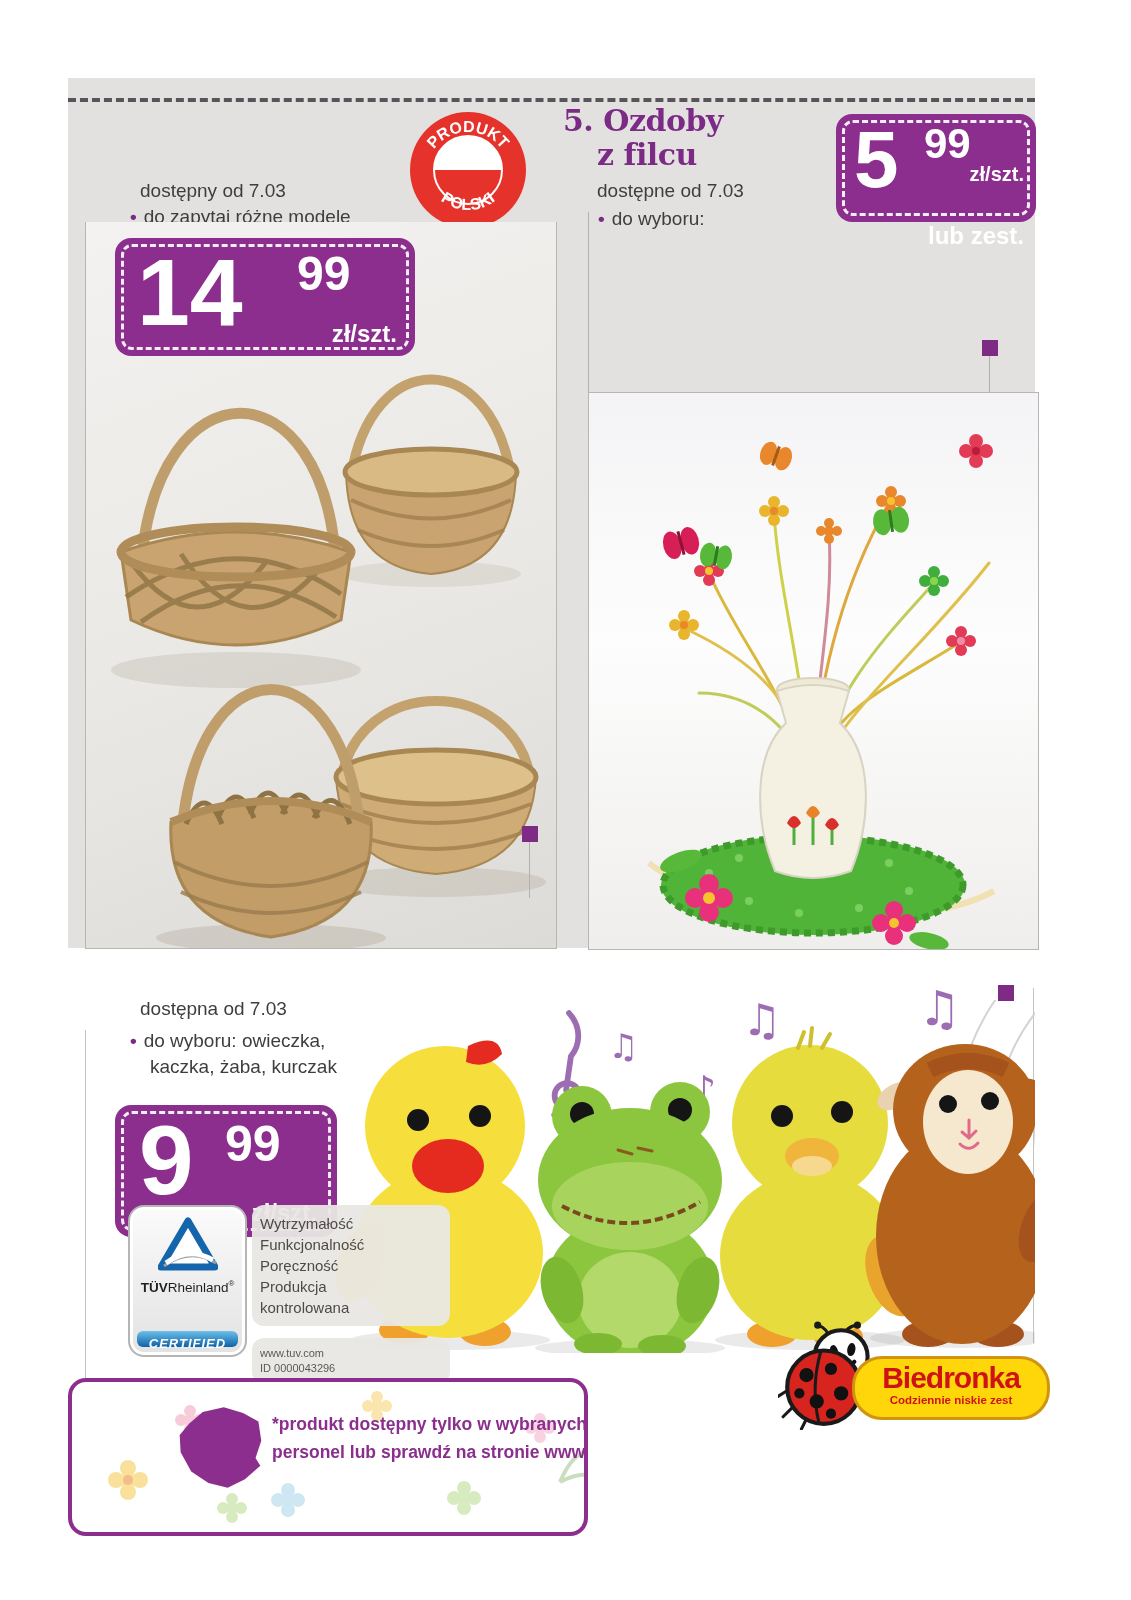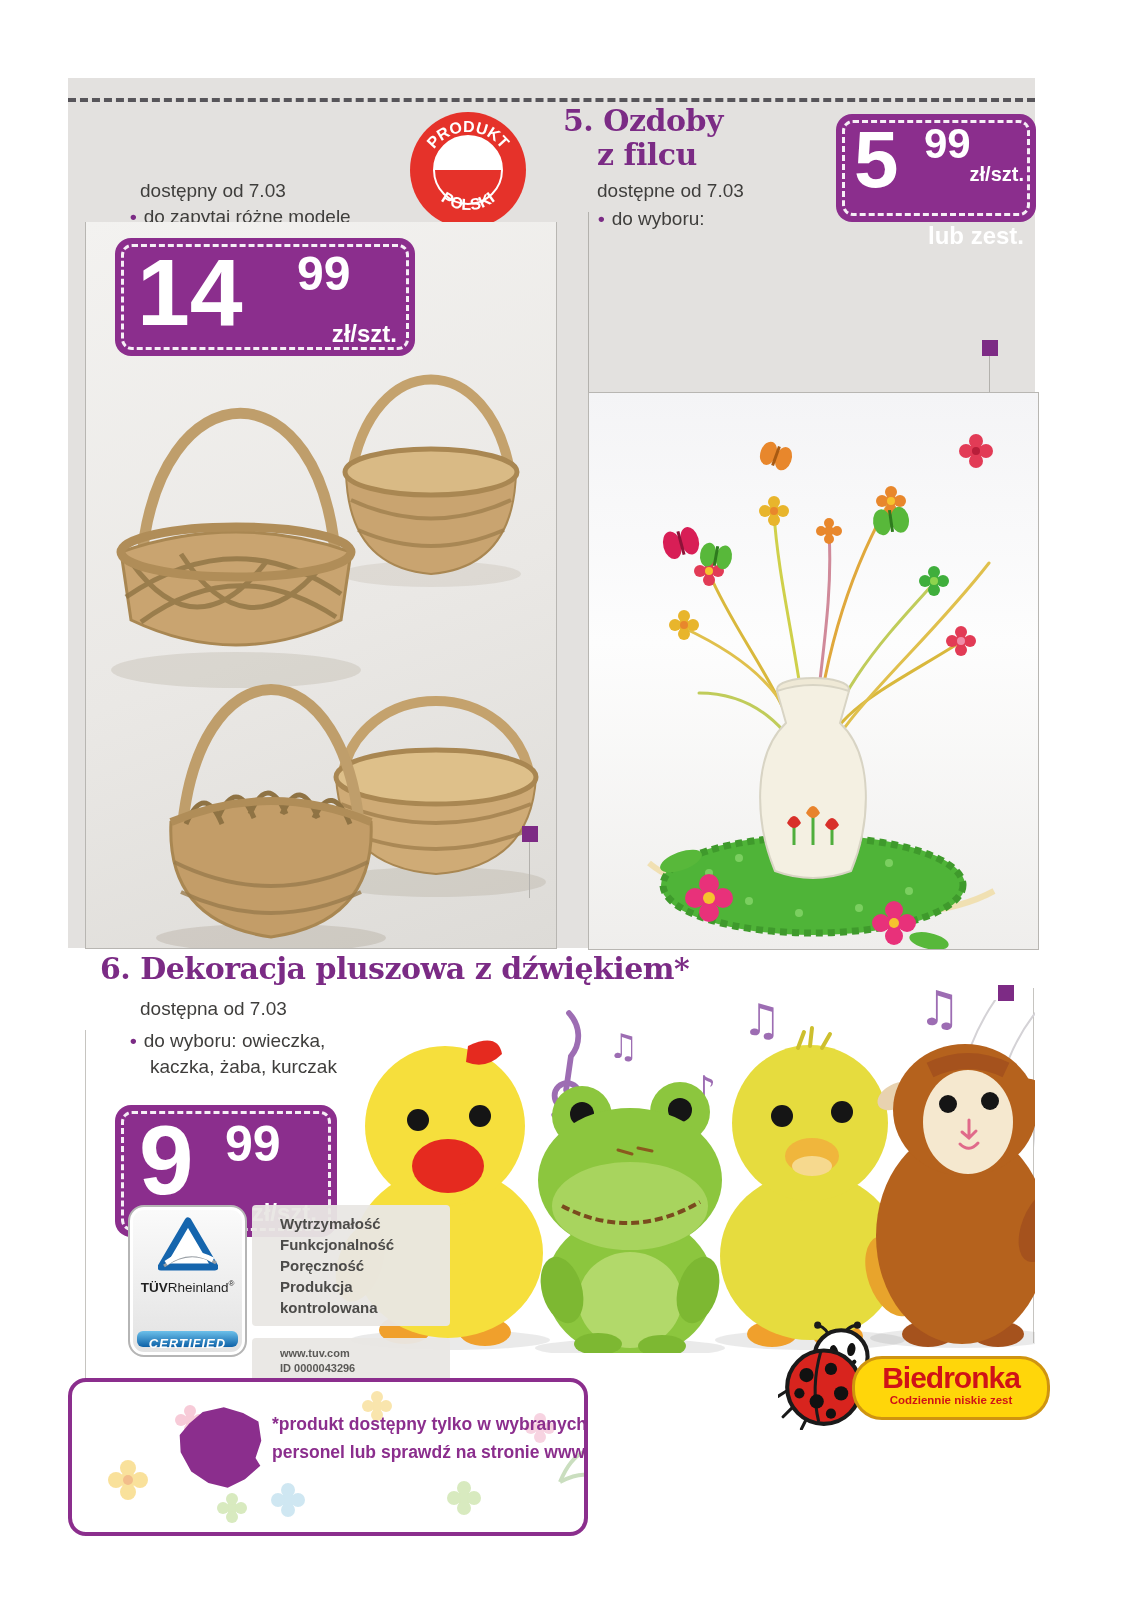--- a/index.html
+++ b/index.html
@@ -29,21 +29,21 @@
   
   #toys-area{left:330px;top:1008px;width:705px;height:345px;}
   .note{position:absolute;color:#9d6db3;font-family:"DejaVu Sans",sans-serif;}
   
   #tuv-card{left:128px;top:1205px;width:115px;height:148px;border-radius:16px;background:linear-gradient(#fbfbfb,#e2e2e2);border:2px solid #b5b5b5;box-shadow:inset 0 0 0 3px #ffffff;}
   #tuv-brand{position:absolute;left:0;right:0;top:72px;text-align:center;font-size:13.5px;color:#1f1f1f;}
   #tuv-brand b{font-weight:bold;}
   #tuv-reg{font-size:8px;vertical-align:super;}
   #tuv-band{position:absolute;left:7px;right:7px;bottom:8px;height:16px;border-radius:6px;background:linear-gradient(#6cc0ea,#0e62a8);color:#fff;font-weight:bold;font-style:italic;font-size:13px;text-align:center;line-height:26px;letter-spacing:1px;}
   #tuv-claims{left:252px;top:1205px;width:198px;}
-  .tuv-blk{background:rgba(233,231,228,.95);border-radius:4px;padding:8px 28px;font-weight:bold;}
+  .tuv-blk{background:rgba(233,231,228,.95);border-radius:12px;padding:8px 8px;}
   .claim{font-size:15px;line-height:21px;color:#4c4b49;}
   .tuv-small{font-size:11px;line-height:15px;color:#5a5956;}
   
   #footer-box{left:68px;top:1378px;width:512px;height:150px;border:4px solid #8b2e8d;border-radius:18px;background:#fff;overflow:hidden;}
   .foot-line{position:absolute;left:200px;font-size:17.5px;color:#8b2e8d;font-weight:600;white-space:nowrap;}
   .foot-line b{font-weight:bold;}
   
   #brand-pill{left:852px;top:1356px;width:192px;height:58px;background:#ffd60a;border:3px solid #cf9410;border-radius:30px;text-align:center;}
   #brand-name{font-size:30px;font-weight:bold;color:#d01217;line-height:32px;margin-top:3px;letter-spacing:-1px;}
   #brand-tagline{font-size:11.5px;font-weight:bold;color:#d01217;line-height:12px;}
@@ -283,21 +283,20 @@
           <circle cx="-13" r="9" fill="#e8317a"></circle>
           <circle cy="13" r="9" fill="#e8317a"></circle>
           <circle cy="-13" r="9" fill="#e8317a"></circle>
           <circle r="5" fill="#f6c22e"></circle>
         </g>
       <ellipse cx="92" cy="468" rx="22" ry="9" fill="#58b83a" transform="rotate(-20 92 468)"></ellipse>
       <ellipse cx="340" cy="548" rx="20" ry="8" fill="#58b83a" transform="rotate(12 340 548)"></ellipse>
     </svg>
   </div>
 
-  <div class="abs sec-title" style="left:100px;top:952px;width:700px;white-space:nowrap;">6. Dekoracja pluszowa z dźwiękiem*</div>
   <div class="abs avail" style="left:140px;top:998px;">dostępna od 7.03</div>
   <div class="vline" style="left:85px;top:1030px;height:395px;background:#c6c4c0;"></div>
   <div class="vline" style="left:1033px;top:988px;height:355px;background:#c6c4c0;"></div>
   <div class="abs bullet-line" style="left:130px;top:1030px;">
     <span class="dot">•</span><span>do wyboru: owieczka,</span>
   </div>
   <div class="abs bullet-line" style="left:150px;top:1056px;">kaczka, żaba, kurczak</div>
 
   <div class="corner-sq" style="left:998px;top:985px;"></div>
 

